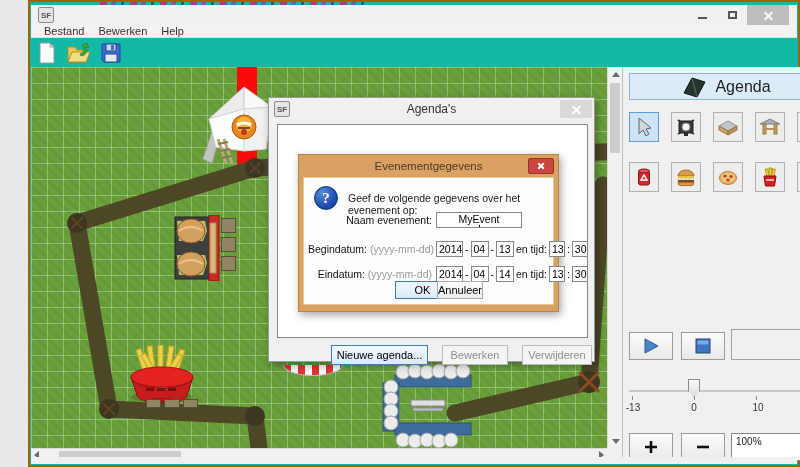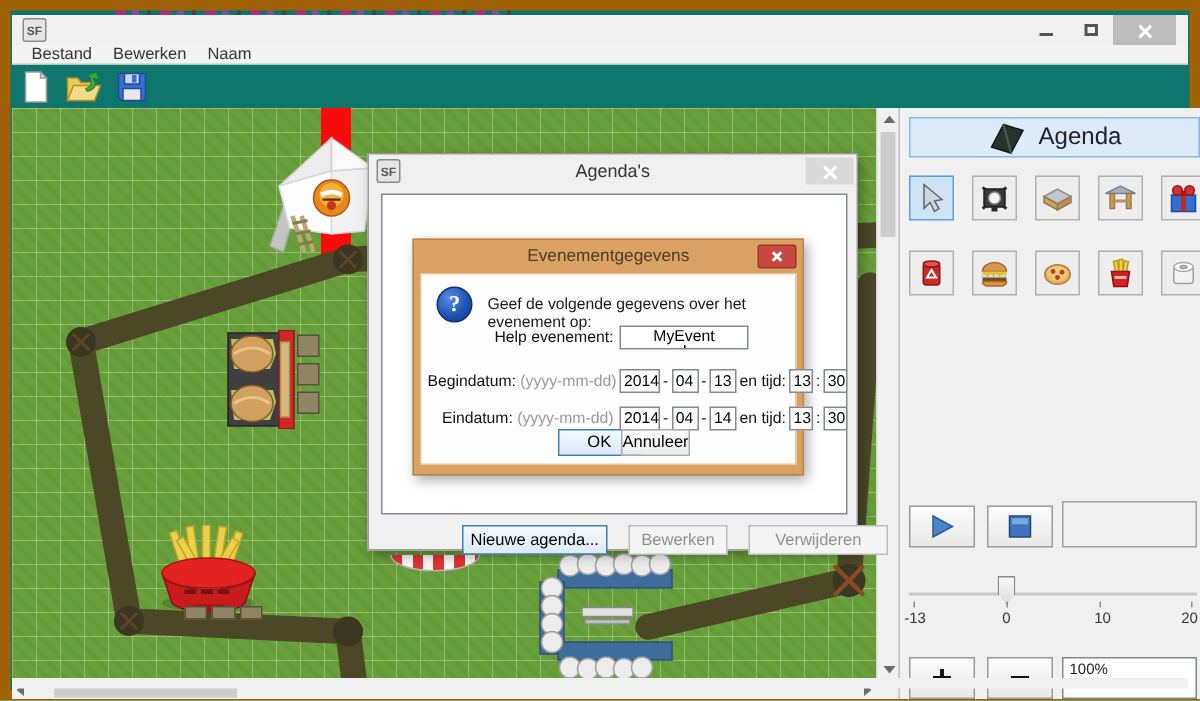--- a/index.html
+++ b/index.html
@@ -1,21 +1,21 @@
 <!DOCTYPE html>
 <html><head>
 <meta charset="utf-8">
 <style>
   * { margin:0; padding:0; box-sizing:border-box; }
   html,body { width:800px; height:467px; }
   body { font-family:"Liberation Sans", sans-serif; background:#e8e8e8; position:relative; overflow:hidden; }
   .abs { position:absolute; }
 
   
-  .window { position:absolute; inset:0; background:#0f766e; border:7px solid #a16207; }
+  .window { position:absolute; inset:0; background:#14b8a6; border:2px solid #a16207;margin-left:28px; }
   .artifact { position:absolute; top:0; left:70px; width:265px; height:3px; opacity:.85;
     background:repeating-linear-gradient(90deg,#c2267d 0 7px,transparent 7px 11px,#8a4ab0 11px 16px,transparent 16px 21px,#444 21px 24px,transparent 24px 30px); }
   .titlebar { position:absolute; left:1px; right:1px; top:3px; height:20px; background:#f1f1f1; }
   .app-icon { position:absolute; left:7px; top:2px; width:16px; height:16px; border:1px solid #8a8a8a; border-radius:2px;
     font-size:8px; font-weight:bold; color:#555; display:flex; align-items:center; justify-content:center; background:#e5e5e5; }
   .win-title { position:absolute; left:0; right:0; top:3px; text-align:center; font-size:12px; color:#333; }
   .win-controls { position:absolute; right:8px; top:0; height:20px; display:flex; align-items:stretch; }
   .wc { width:30px; display:flex; align-items:center; justify-content:center; }
   .wc-min i { display:block; width:9px; height:2px; background:#555; margin-top:6px; }
   .wc-max i { display:block; width:9px; height:8px; border:2px solid #555; }
@@ -116,21 +116,21 @@
             <i></i>
             <em></em>
           </span>
         </div>
     </div>
   </div>
 
   <div class="menubar">
     <span class="menu-item">Bestand</span>
     <span class="menu-item">Bewerken</span>
-    <span class="menu-item">Naam</span>
+    <span class="menu-item">Help</span>
   </div>
 
   <div class="toolbar">
     <div class="tb-btn">
       <svg width="20" height="22" viewBox="0 0 20 22">
         <path d="M3,1 L13,1 L17,5 L17,21 L3,21 Z" fill="#ffffff" stroke="#9a9a9a"></path>
         <path d="M13,1 L13,5 L17,5 Z" fill="#e2e2e2" stroke="#9a9a9a"></path>
       </svg>
     </div>
     <div class="tb-btn">
@@ -424,37 +424,37 @@
       <div class="dlg-close">
           <span class="xbars">
             <i></i>
             <em></em>
           </span>
         </div>
     </div>
     <div class="listbox"></div>
     <button class="btn btn-focus abs" style="left:62px;top:247px;width:97px;height:20px;">Nieuwe agenda...</button>
     <button class="btn btn-disabled abs" style="left:173px;top:247px;width:66px;height:20px;">Bewerken</button>
-    <button class="btn btn-disabled abs" style="left:253px;top:247px;width:93px;height:20px;">Verwijderen</button>
+    <button class="btn btn-disabled abs" style="left:253px;top:247px;width:70px;height:20px;">Verwijderen</button>
   </div>
 
   <div class="ev-dlg">
     <div class="ev-title">Evenementgegevens</div>
     <div class="ev-close">
         <span class="xbars">
           <i></i>
           <em></em>
         </span>
       </div>
     <div class="ev-content">
       <div class="q-icon">?</div>
       <div class="ev-prompt">Geef de volgende gegevens over het evenement op:</div>
 
       <div class="erow" style="top:33px;">
-        <span class="elabel">Help evenement:</span>
+        <span class="elabel">Naam evenement:</span>
         <span class="efield" style="width:86px;flex-direction:column;">
           <span>MyEvent</span>
             <i class="caret"></i>
         </span>
       </div>
 
       <div class="erow" style="top:62px;">
         <span class="elabel"><span>Begindatum:</span> <span class="ehint">(yyyy-mm-dd)</span></span>
         <span class="efield" style="width:27px;">2014</span>
         <span class="esep">-</span>

